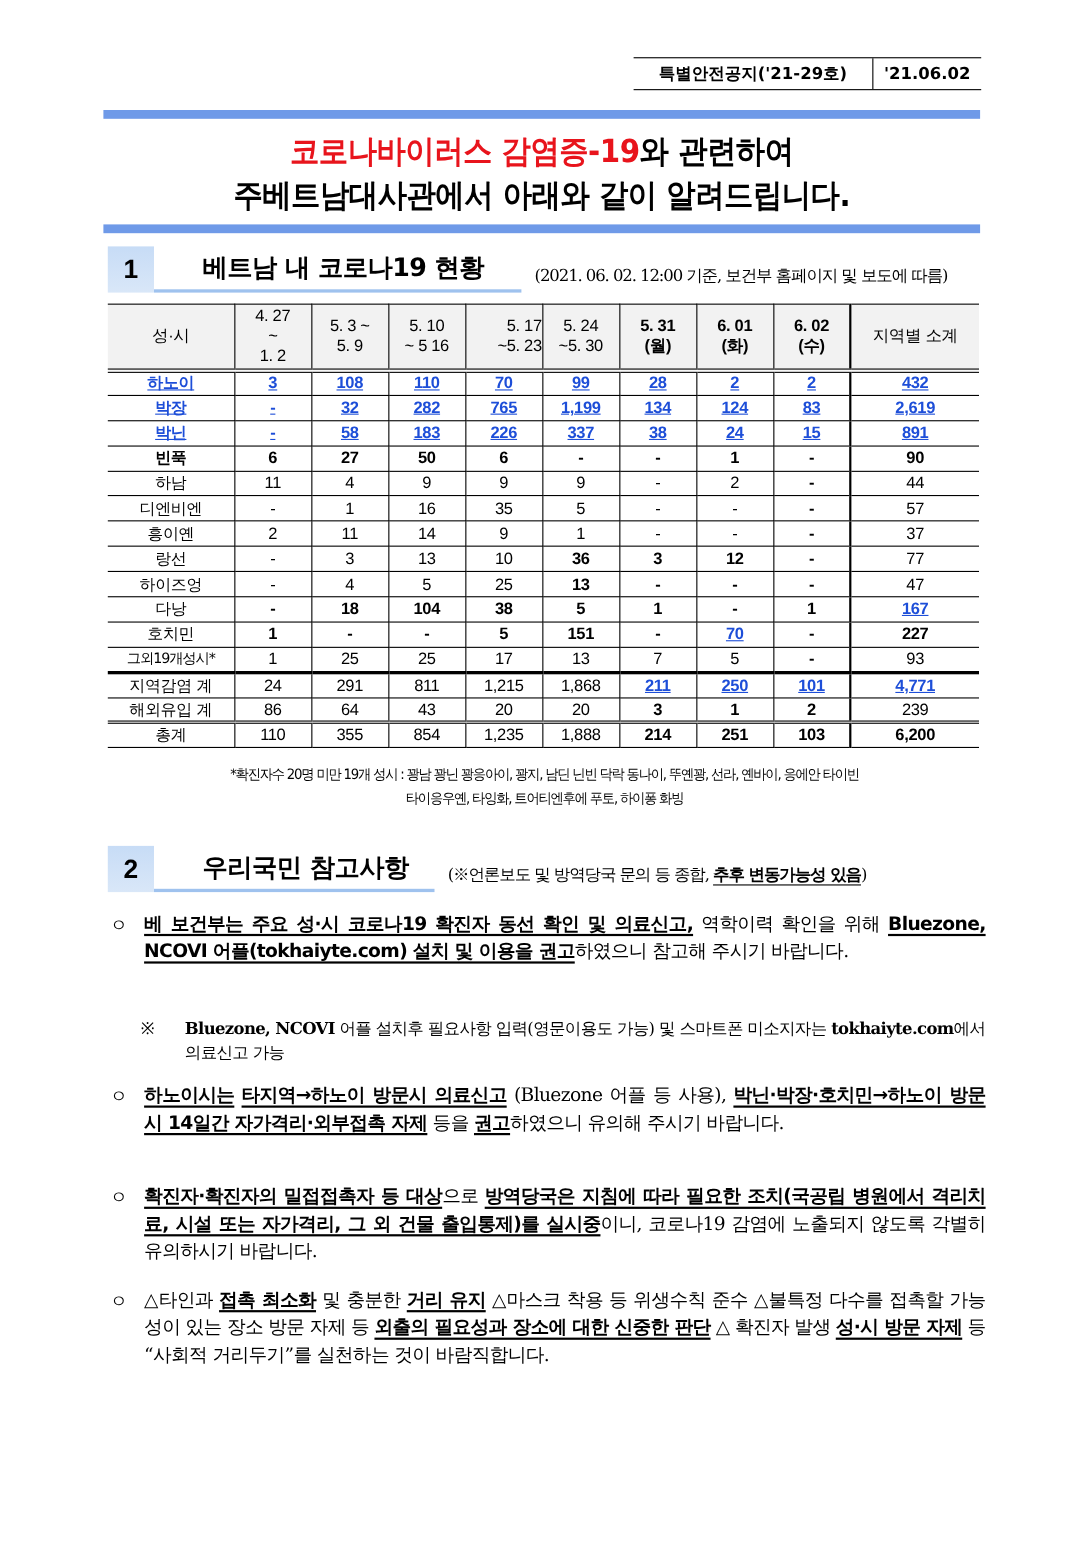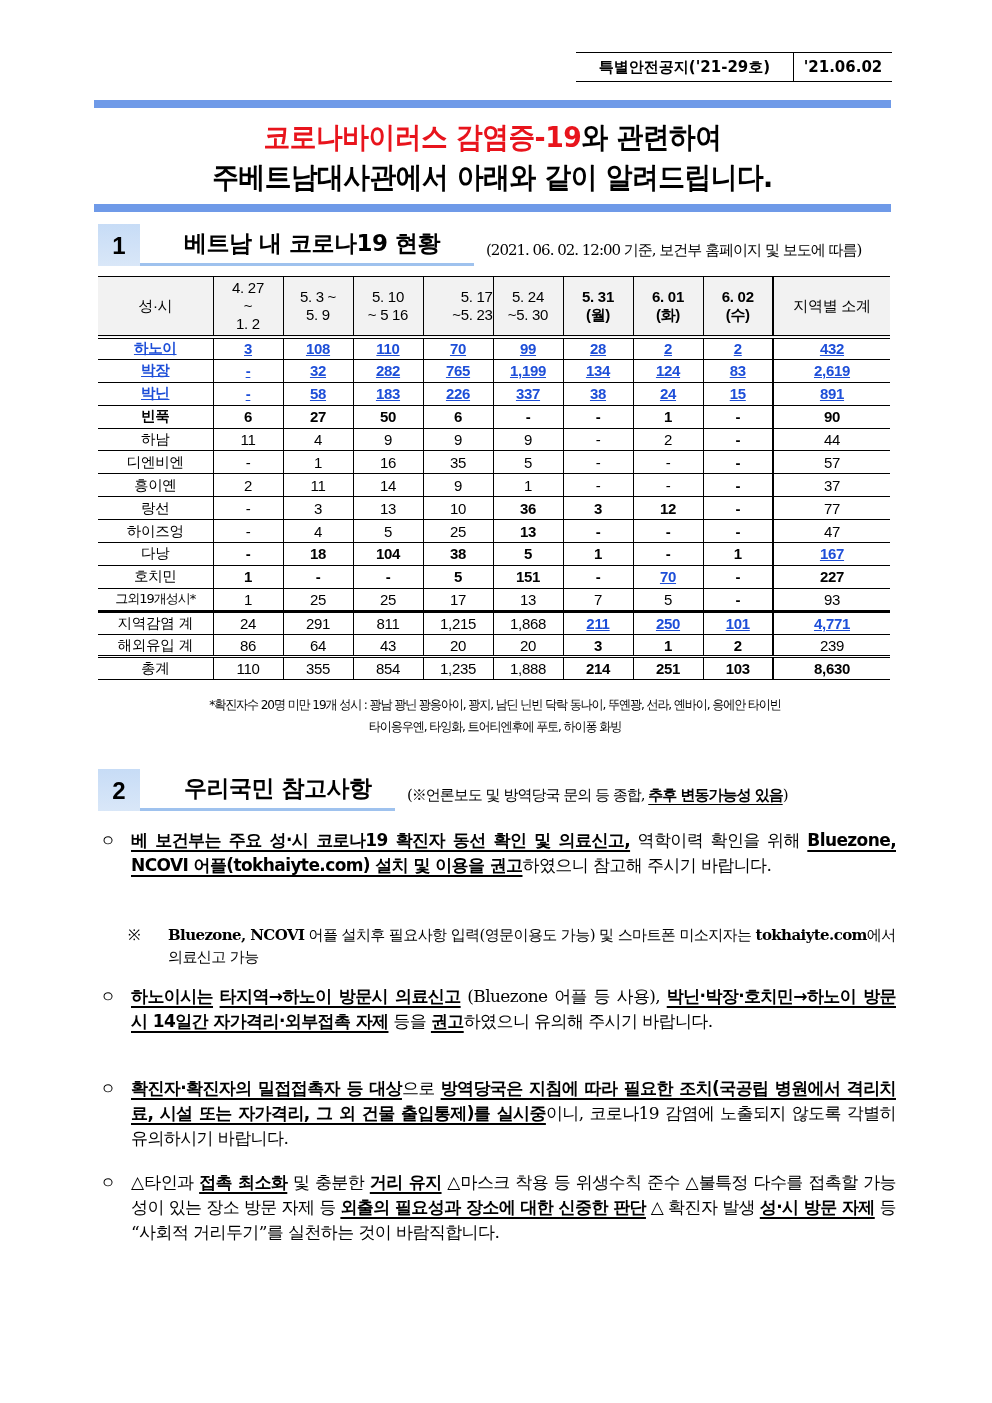--- a/index.html
+++ b/index.html
@@ -291,21 +291,21 @@
       <tr class="total">
         <td class="region ">총계</td>
         <td class="">110</td>
         <td class="">355</td>
         <td class="">854</td>
         <td class="">1,235</td>
         <td class="">1,888</td>
         <td class="bold">214</td>
         <td class="bold">251</td>
         <td class="bold">103</td>
-        <td class="bold">8,630</td>
+        <td class="bold">6,200</td>
       </tr>
     </tbody>
 </table>
 
 <div class="footnote" style="top:694px">*확진자수 20명 미만 19개 성시 : 꽝남 꽝닌 꽝응아이, 꽝지, 남딘 닌빈 닥락 동나이, 뚜옌꽝, 선라, 옌바이, 응에안 타이빈</div>
 <div class="footnote" style="top:716px">타이응우옌, 타잉화, 트어티엔후에 푸토, 하이퐁 화빙</div>
 
 <div class="sec-head" style="top:763px">
   <div class="sec-num">2</div>
   <div class="sec-title-wrap" style="width:255px">

